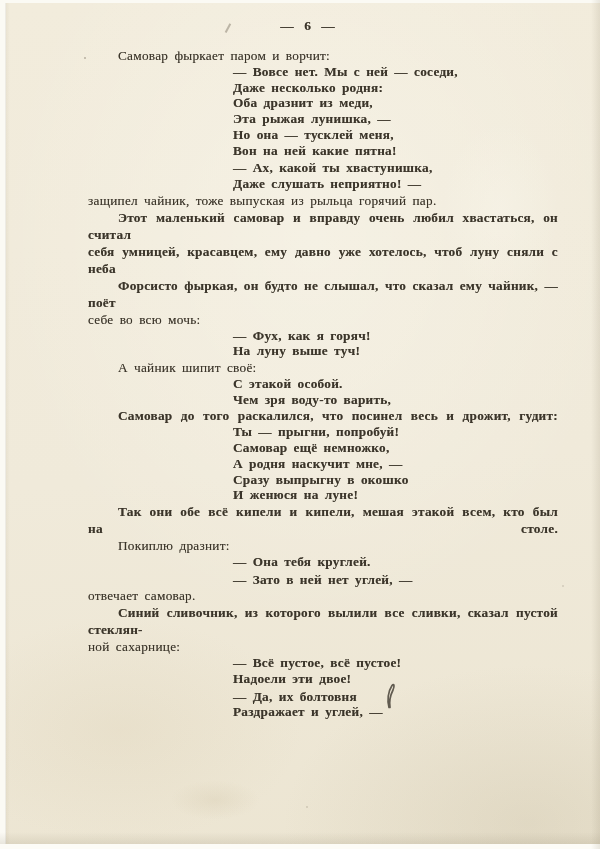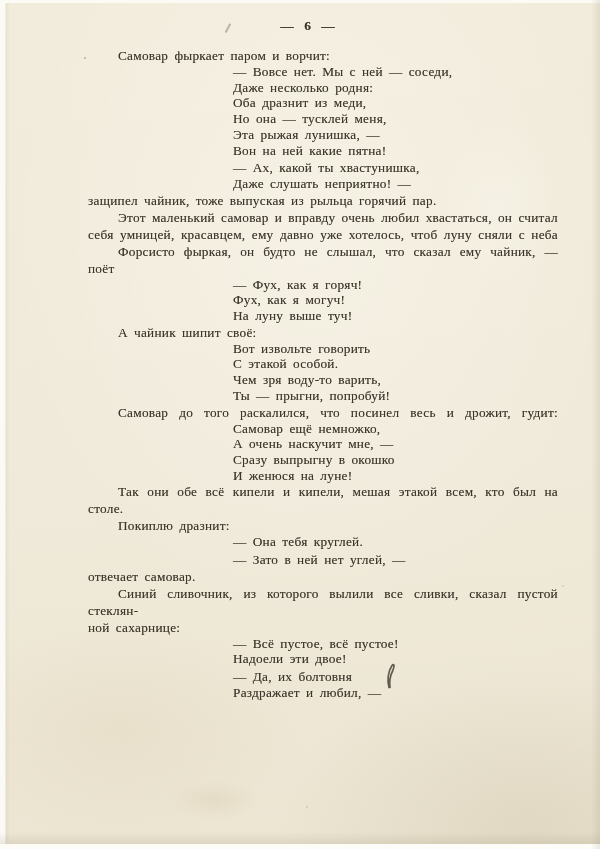--- a/index.html
+++ b/index.html
@@ -38,23 +38,23 @@
 
   .text-block{position:absolute;left:88px;top:17px;width:470px;color:#3b352a;}
   .line{
     font-size:13.3px;line-height:17px;
     letter-spacing:0.25px;word-spacing:2.6px;
     text-shadow:0 0 0.6px rgba(59,53,42,0.45);
     min-height:15px;
   }
   .pagenum{text-align:center;font-size:13.5px;font-weight:bold;
     letter-spacing:1px;word-spacing:5px;margin:0 30px 13px 0;}
-  .v{margin-left:145px;line-height:15.7px;}
+  .v{margin-left:145px;line-height:15.7px;font-weight:bold;}
   .ind{text-indent:30px;}
-  .just{text-align:justify;text-align-last:justify;}
+  .just{text-align:justify;text-align-last:justify;font-weight:bold;}
   .gap{margin-top:2px;}
   .rel{position:relative;}
   .ink-mark{position:absolute;left:150px;top:-6px;width:13px;height:27px;opacity:0.85;}
 </style>
 </head>
 <body>
 
 <div class="page">
   <div class="blotch-b"></div>
   <div class="blotch-a"></div>
@@ -69,47 +69,46 @@
   <div class="speck s2"></div>
   <div class="speck s3"></div>
 
   <div class="text-block">
     <div class="line pagenum">— 6 —</div>
 
     <div class="line ind">Самовар фыркает паром и ворчит:</div>
     <div class="line v">— Вовсе нет. Мы с ней — соседи,</div>
     <div class="line v">Даже несколько родня:</div>
     <div class="line v">Оба дразнит из меди,</div>
+    <div class="line v">Эта рыжая лунишка, —</div>
     <div class="line v">Но она — тусклей меня,</div>
-    <div class="line v">Эта рыжая лунишка, —</div>
     <div class="line v">Вон на ней какие пятна!</div>
 
     <div class="line v gap">— Ах, какой ты хвастунишка,</div>
     <div class="line v">Даже слушать неприятно! —</div>
 
     <div class="line">защипел чайник, тоже выпуская из рыльца горячий пар.</div>
     <div class="line ind just">Этот маленький самовар и вправду очень любил хвастаться, он считал</div>
     <div class="line just">себя умницей, красавцем, ему давно уже хотелось, чтоб луну сняли с неба</div>
     <div class="line ind just">Форсисто фыркая, он будто не слышал, что сказал ему чайник, — поёт</div>
+    <div class="line">себе во всю мочь:</div>
 
     <div class="line v">— Фух, как я горяч!</div>
-    <div class="line v">Фух, как я могуч!</div>
     <div class="line v">На луну выше туч!</div>
 
     <div class="line ind">А чайник шипит своё:</div>
 
-    <div class="line v">Вот извольте говорить</div>
     <div class="line v">С этакой особой.</div>
     <div class="line v">Чем зря воду-то варить,</div>
+    <div class="line ind just">Самовар до того раскалился, что посинел весь и дрожит, гудит:</div>
+
     <div class="line v">Ты — прыгни, попробуй!</div>
 
-    <div class="line ind just">Самовар до того раскалился, что посинел весь и дрожит, гудит:</div>
-
     <div class="line v">Самовар ещё немножко,</div>
-    <div class="line v">А очень наскучит мне, —</div>
+    <div class="line v">А родня наскучит мне, —</div>
     <div class="line v">Сразу выпрыгну в окошко</div>
     <div class="line v">И женюся на луне!</div>
 
     <div class="line ind just">Так они обе всё кипели и кипели, мешая этакой всем, кто был на столе.</div>
     <div class="line ind">Покиплю дразнит:</div>
 
     <div class="line v">— Она тебя круглей.</div>
     <div class="line v gap">— Зато в ней нет углей, —</div>
 
     <div class="line">отвечает самовар.</div>
@@ -118,15 +117,15 @@
 
     <div class="line v">— Всё пустое, всё пустое!</div>
     <div class="line v">Надоели эти двое!</div>
 
     <div class="line v gap rel">
       <span>— Да, их болтовня</span>
       <svg class="ink-mark" viewBox="0 0 13 26">
         <path d="M6,24 C4,17 5,8 9,2 C11,-0.5 11.8,2.5 10,6.5 C7.5,11.5 6,18 7,24" fill="none" stroke="#2c261d" stroke-width="1.7" stroke-linecap="round" opacity="0.85"></path>
       </svg>
     </div>
-    <div class="line v">Раздражает и любил, —</div>
+    <div class="line v">Раздражает и углей, —</div>
   </div>
 </div>
 
 </body></html>

